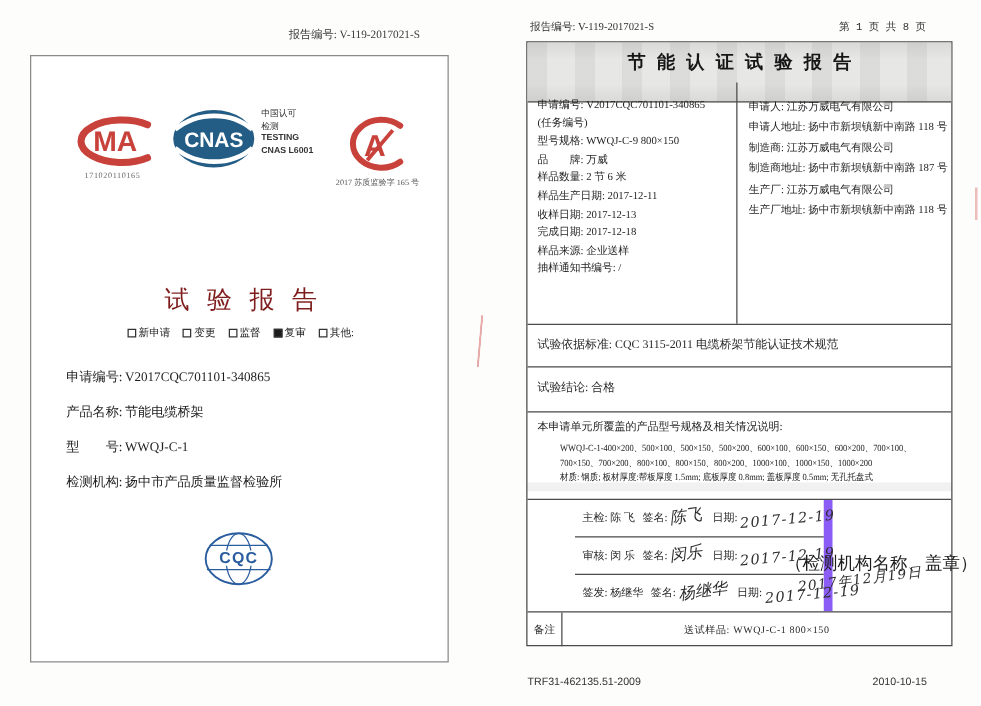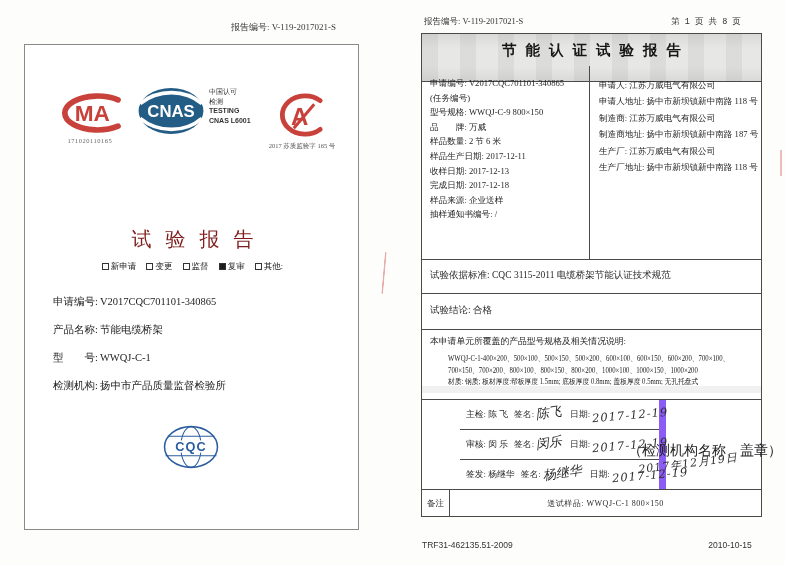--- a/index.html
+++ b/index.html
@@ -80,21 +80,21 @@
   .signR { position:absolute; left:206px; top:0; right:0; height:100%; }
   .stamp-label { position:absolute; left:0; top:42px; width:100%; text-align:center; font-size:14px; color:#1c1c1c; }
   .stamp-date  { position:absolute; left:10px; top:54px; width:100%; font-size:11px; transform:rotate(-7deg); letter-spacing:1px; }
 
   .r-remark { top:455px; height:28px; border-top:1px solid #4a4a4a; }
   .remark-cell { position:absolute; left:0; top:0; width:28px; height:100%; border-right:1px solid #4a4a4a;
     display:flex; align-items:center; justify-content:center; font-size:8.5px; }
   .remark-val { position:absolute; left:28px; right:0; top:0; height:100%; display:flex; align-items:center; justify-content:center; font-size:8px; letter-spacing:.5px; }
 
   .rp-footL { left:422px; top:540px; font-size:8.5px; color:#333; font-family:"Liberation Sans",sans-serif; }
-  .rp-footR { left:698px; top:540px; width:64px; text-align:center; font-size:8.5px; color:#333; font-family:"Liberation Sans",sans-serif; }
+  .rp-footR { left:698px; top:540px; width:64px; text-align:left; font-size:8.5px; color:#333; font-family:"Liberation Sans",sans-serif; }
 
   svg text { font-family:"Liberation Sans","DejaVu Sans",sans-serif; }
 </style>
 </head>
 <body>
 
 <div class="abs lp-reportno nowrap">报告编号: V-119-2017021-S</div>
 
 <div class="abs lp-box">
 

